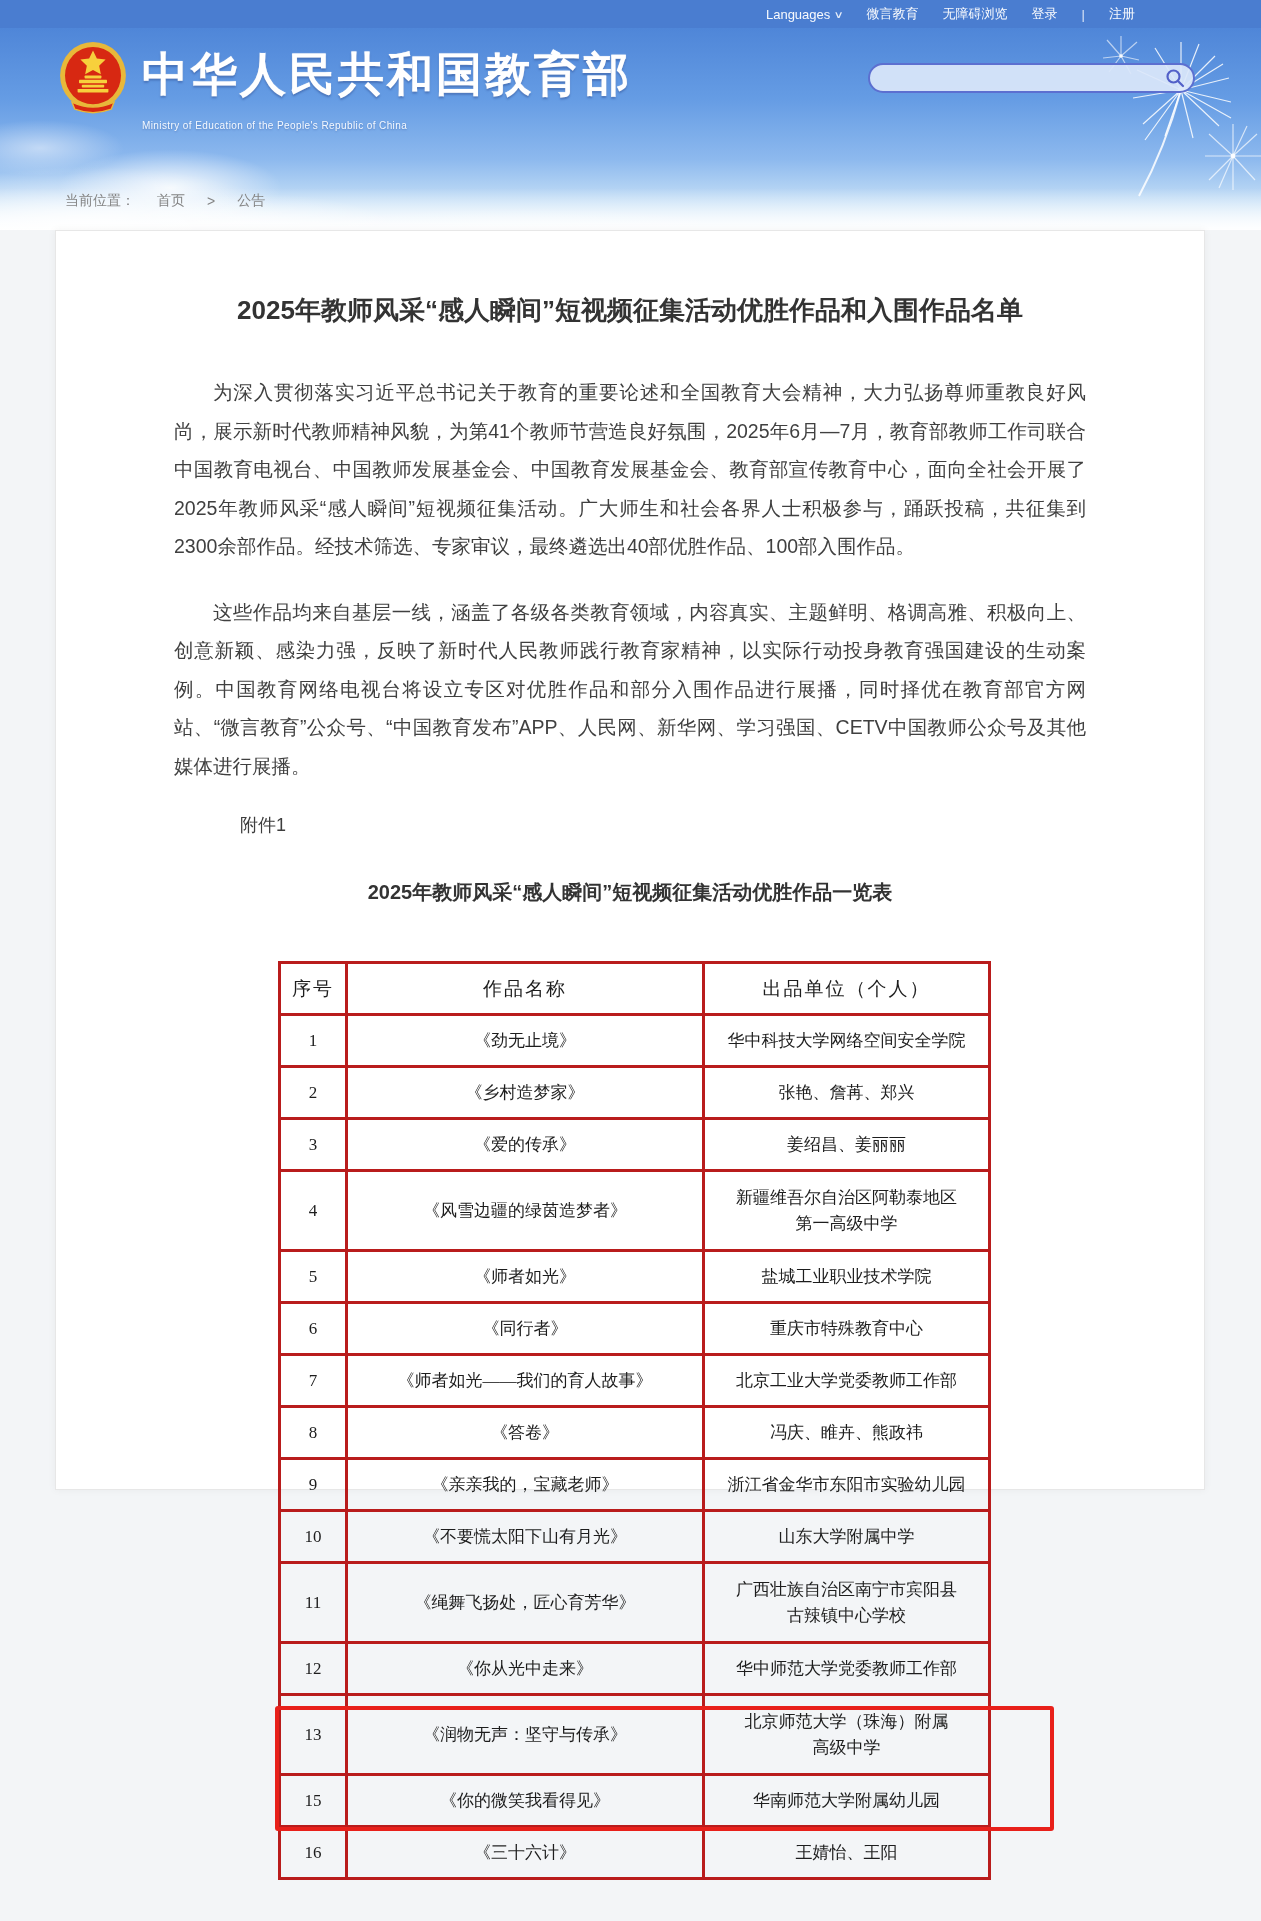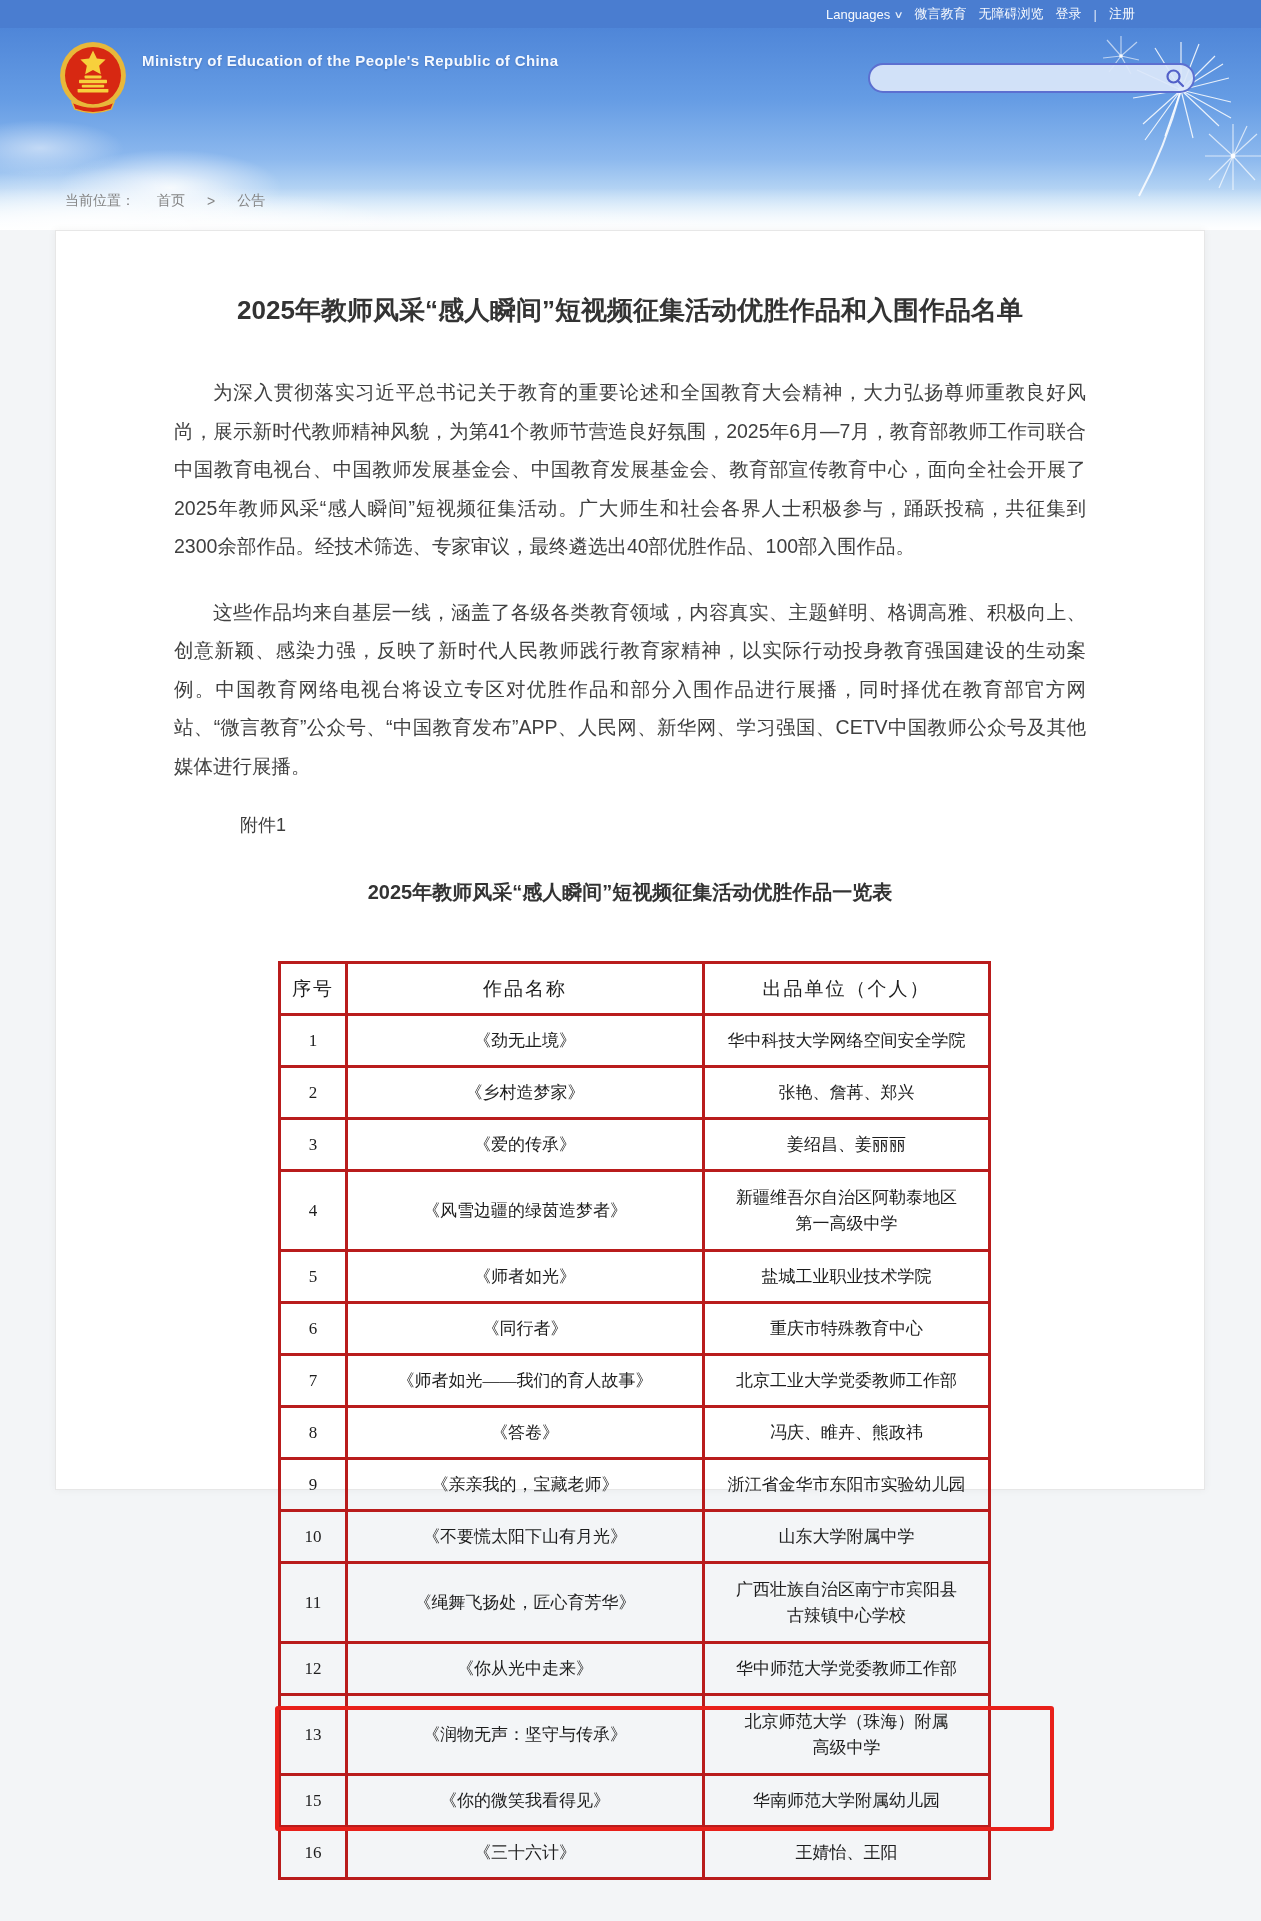--- a/index.html
+++ b/index.html
@@ -6,21 +6,21 @@
   body{
     width:1261px;height:1921px;position:relative;overflow:hidden;
     background:#f3f5f7;
     font-family:"Liberation Sans","DejaVu Sans",sans-serif;
   }
   
   .topbar{
     position:absolute;left:0;top:0;width:1261px;height:28px;
     background:#4a7dd0;
     display:flex;align-items:center;justify-content:flex-end;
-    padding-right:126px;box-sizing:border-box;gap:12px;
+    padding-right:126px;box-sizing:border-box;gap:24px;
     font-size:13px;color:rgba(255,255,255,.96);
   }
   .topbar a{color:rgba(255,255,255,.96);text-decoration:none;cursor:pointer;}
   .lang-wrap{display:flex;align-items:center;gap:5px;}
   .chev{font-size:10px;opacity:.9;transform:scaleX(1.4);display:inline-block;}
   .tb-sep{opacity:.85;}
   
   .sky{
     position:absolute;left:0;top:28px;width:1261px;height:202px;
     background:linear-gradient(to bottom,#4f86d8 0%,#659ce4 35%,#8db9ee 65%,#c9e2f7 88%,#eef6fd 100%);
@@ -41,22 +41,22 @@
   
   .brand{position:absolute;left:58px;top:12px;display:flex;align-items:flex-start;}
   .emblem{width:70px;height:74px;}
   .brand-text{margin-left:14px;}
   .site-title{
     font-size:46px;font-weight:bold;color:#ffffff;letter-spacing:3px;
     line-height:52px;margin-top:8px;
     text-shadow:0 2px 2px rgba(40,70,140,.45),0 0 1px rgba(255,255,255,.8);
   }
   .site-sub{
-    font-size:15px;font-weight:bold;color:#f4f9ff;letter-spacing:.4px;
-    margin-top:12px;text-shadow:0 1px 2px rgba(40,70,140,.4);
+    font-size:10px;font-weight:normal;color:#f4f9ff;letter-spacing:.4px;
+    margin-top:20px;text-shadow:0 1px 2px rgba(40,70,140,.4);
   }
   
   .search{
     position:absolute;left:868px;top:35px;width:327px;height:30px;
     background:rgba(219,231,250,.92);
     border:2px solid #5c6fd0;border-radius:16px;box-sizing:border-box;
     display:flex;align-items:center;
   }
   .search input{
     flex:1;border:none;outline:none;background:transparent;
@@ -153,20 +153,21 @@
       <path d="M50 14 l5.5 11.5 12.5 1.6 -9.2 8.7 2.4 12.4 -11.2-6.1 -11.2 6.1 2.4-12.4 -9.2-8.7 12.5-1.6 z" fill="#f7d03c"></path>
       <g fill="#f7d03c">
         <rect x="30" y="56" width="40" height="5" rx="1"></rect>
         <rect x="34" y="63" width="32" height="4" rx="1"></rect>
         <rect x="28" y="69" width="44" height="5" rx="1"></rect>
         <rect x="38" y="50" width="24" height="4" rx="1"></rect>
       </g>
       <path d="M20 88 q30 14 60 0 l-4 10 q-26 10 -52 0 z" fill="#d72812" stroke="#e8b83a" stroke-width="2"></path>
     </svg>
     <div class="brand-text">
+      <div class="site-title">中华人民共和国教育部</div>
       <div class="site-sub">Ministry of Education of the People's Republic of China</div>
     </div>
   </div>
 
   <div class="search">
     <input type="text" placeholder="" style="">
     <span class="mag">
       <svg width="20" height="20" viewBox="0 0 20 20">
         <circle cx="8.5" cy="8.5" r="6" fill="none" stroke="#5260c8" stroke-width="2.2"></circle>
         <line x1="13" y1="13" x2="18" y2="18" stroke="#5260c8" stroke-width="2.2" stroke-linecap="round"></line>

